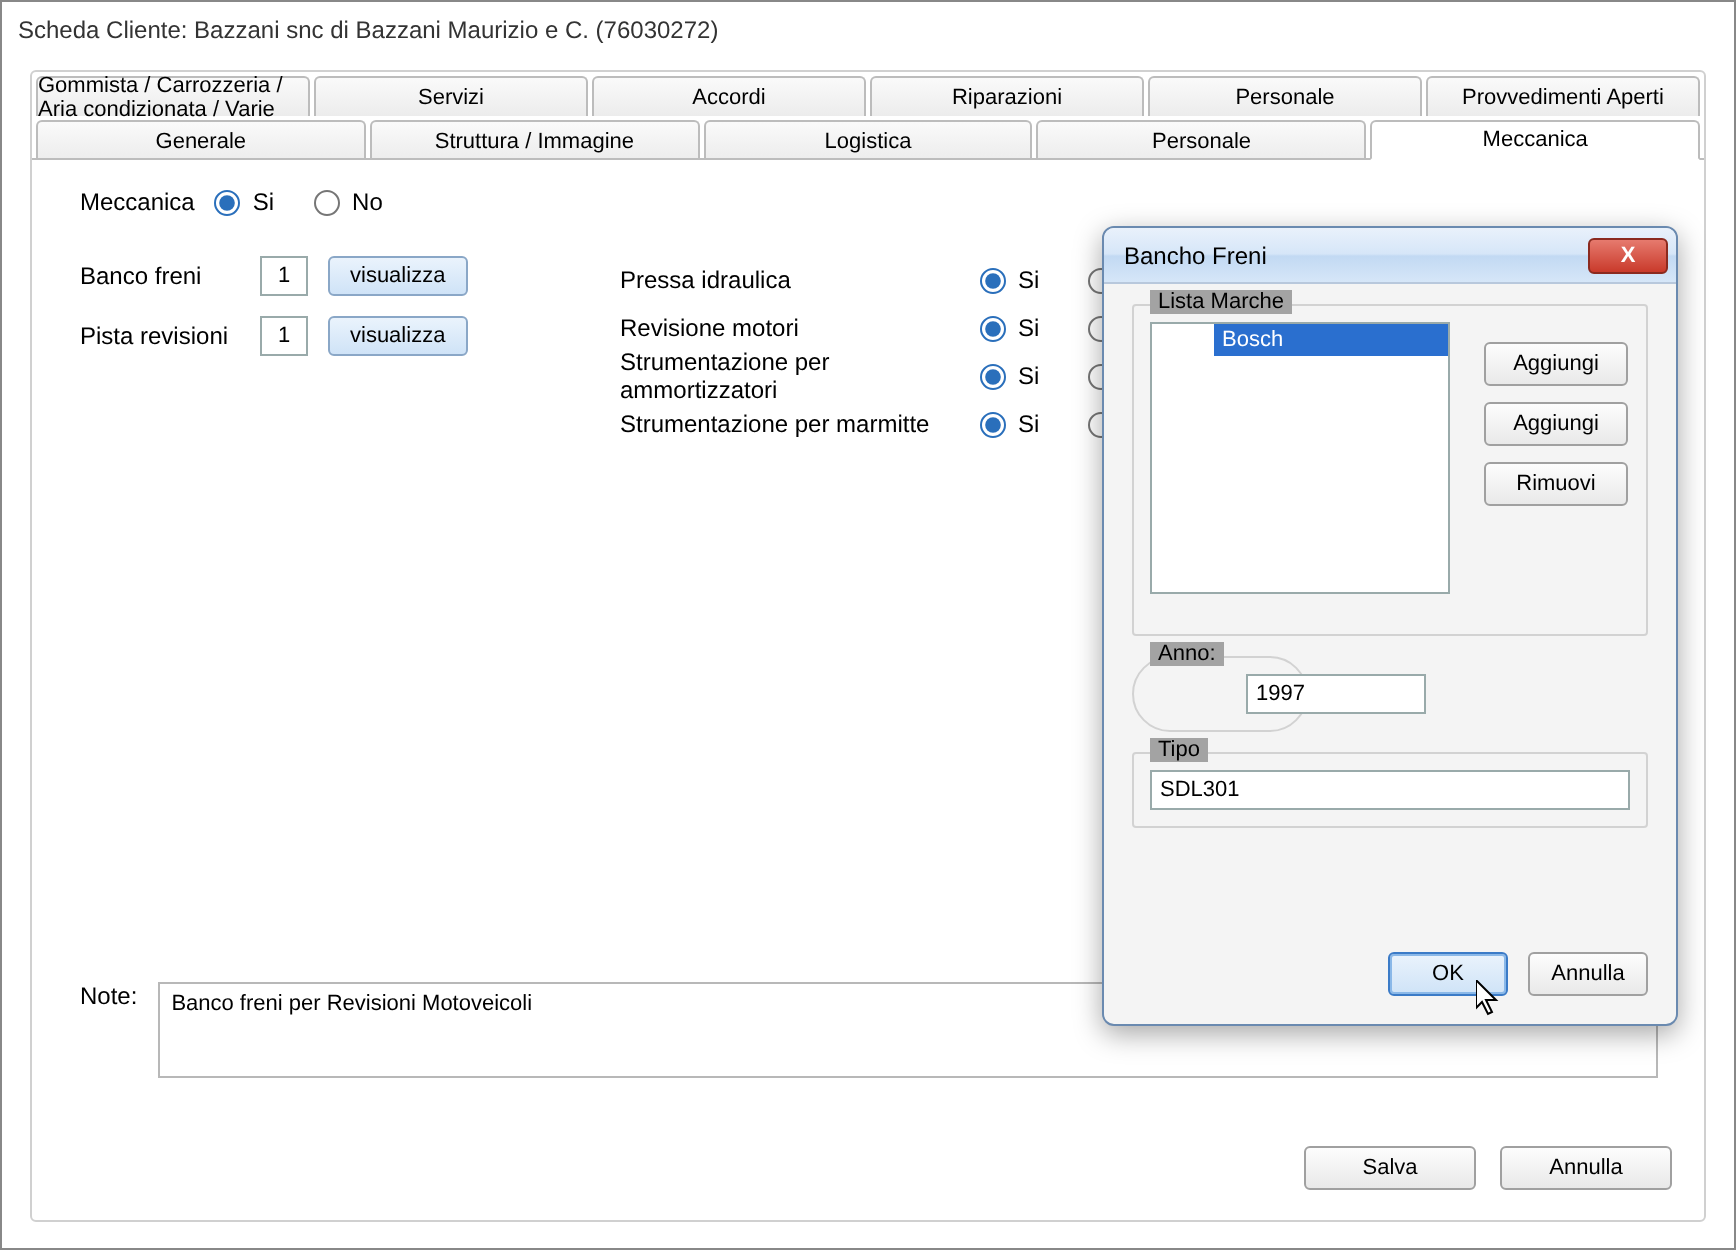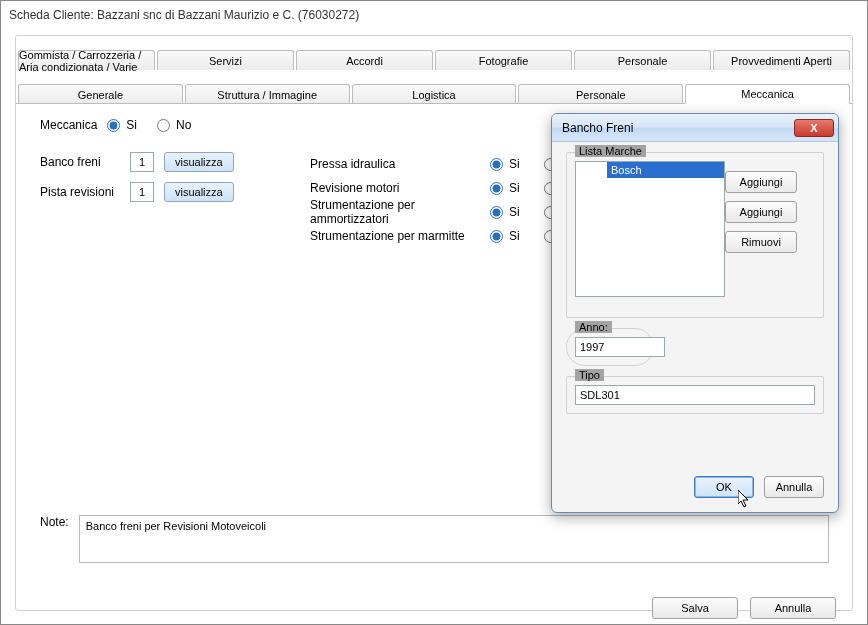--- a/index.html
+++ b/index.html
@@ -24,21 +24,21 @@
     display: flex; align-items: center;
   }
   .main-panel {
     position: absolute;
     left: 14px; top: 34px;
     width: 838px; height: 576px;
     border: 1px solid #d0d0d0;
     border-radius: 3px;
     background: #fff;
   }
-  .tabrow { display: flex; gap: 2px; padding: 0 2px; margin-top: 14px; }
+  .tabrow { display: flex; gap: 2px; padding: 0 2px; margin-top: 2px; }
   .tab {
     flex: 1;
     height: 20px;
     border: 1px solid #bcbcbc;
     border-bottom: none;
     border-radius: 3px 3px 0 0;
     display: flex; align-items: center; justify-content: center;
     background: linear-gradient(#fafafa, #ececec);
     font-size: 11px;
     cursor: pointer;
@@ -153,21 +153,21 @@
     border: 1px solid #9aa;
     overflow: hidden;
     padding-left: 31px;
   }
   .listitem {
     height: 16px; padding: 0 4px;
     display:flex; align-items:center;
     font-size: 11px;
   }
   .listitem.selected { background: #2a6fcf; color: #fff; }
-  .sidebtns { position:absolute; right: 26px; top: 18px; display:flex; flex-direction:column; gap:8px; }
+  .sidebtns { position:absolute; right: 9px; top: 18px; display:flex; flex-direction:column; gap:8px; }
   .sidebtns .btn-plain { width: 72px; }
   .txt-input {
     height: 20px; border: 1px solid #9aa; background:#fff;
     padding: 0 4px; font-size: 11px;
     display:flex; align-items:center;
   }
   .dlg-btns {
     position: absolute; right: 14px; bottom: 14px;
     display:flex; gap: 10px;
   }
@@ -186,21 +186,21 @@
   <div class="titlebar">
     <span>Scheda Cliente: Bazzani snc di Bazzani Maurizio e C. (76030272)</span>
   </div>
 
   <div class="main-panel">
 
     <div class="tabrow" id="tabrow1">
         <div class="tab">Gommista / Carrozzeria / Aria condizionata / Varie</div>
         <div class="tab">Servizi</div>
         <div class="tab">Accordi</div>
-        <div class="tab">Fotografie</div>
+        <div class="tab">Riparazioni</div>
         <div class="tab">Personale</div>
         <div class="tab">Provvedimenti Aperti</div>
       </div>
     <div class="tabrow" id="tabrow2">
         <div class="tab">Generale</div>
         <div class="tab">Struttura / Immagine</div>
         <div class="tab">Logistica</div>
         <div class="tab">Personale</div>
         <div class="tab active">Meccanica</div>
       </div>
@@ -318,21 +318,21 @@
           </div>
         <div class="sidebtns">
           <span class="btn-plain">Aggiungi</span>
           <span class="btn-plain">Aggiungi</span>
           <span class="btn-plain">Rimuovi</span>
         </div>
       </div>
 
       <div class="groupbox" style="width:88px;border-radius:19px;">
         <span class="glabel">Anno:</span>
-        <div class="txt-input" style="width:90px;">
+        <div class="txt-input" style="width:90px;margin-left:48px;">
           <span>1997</span>
         </div>
       </div>
 
       <div class="groupbox">
         <span class="glabel">Tipo</span>
         <div class="txt-input" style="width:100%;">
           <span>SDL301</span>
         </div>
       </div>

